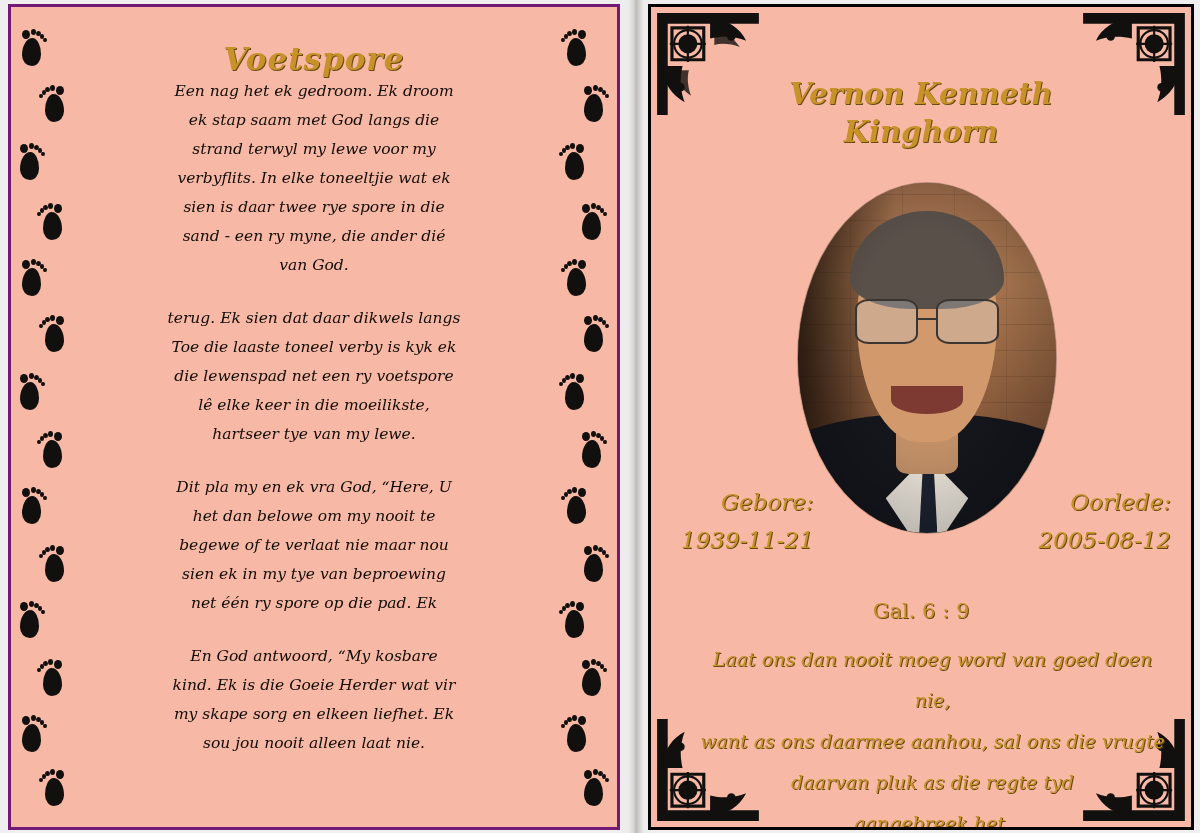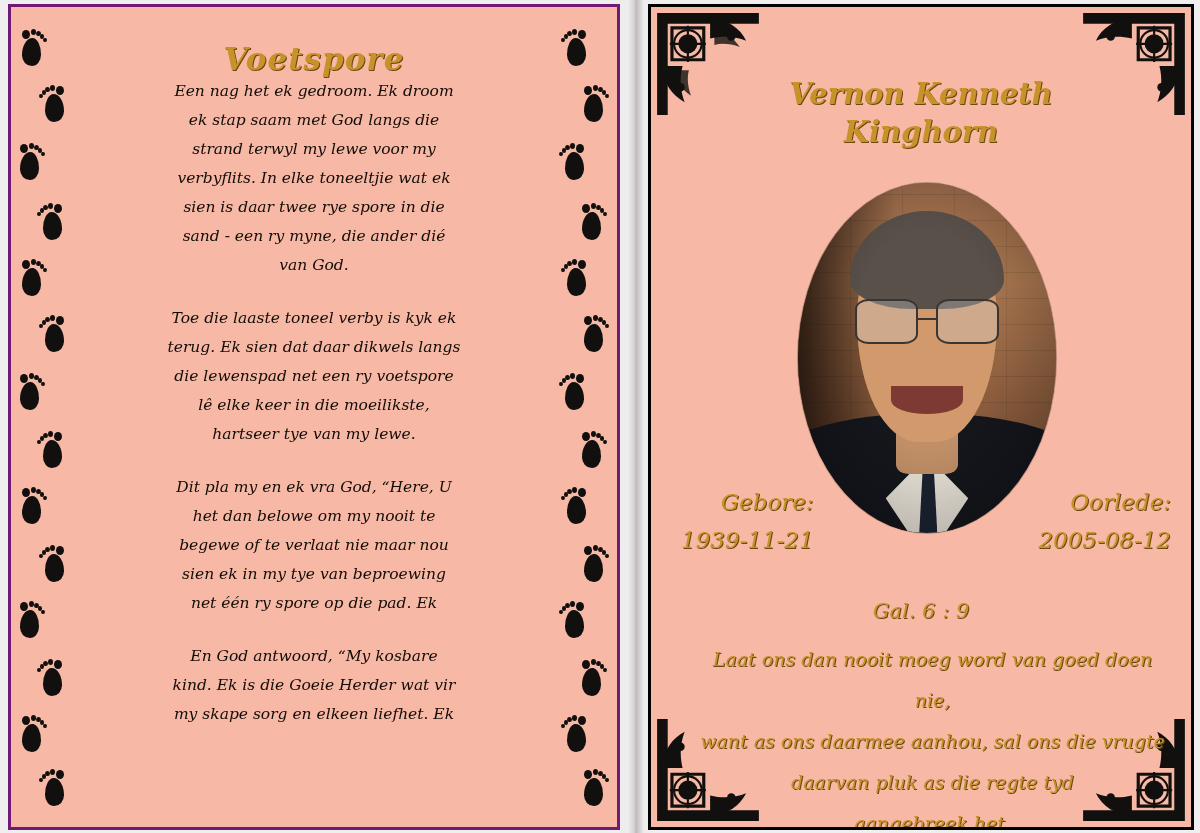--- a/index.html
+++ b/index.html
@@ -210,21 +210,20 @@
   }
   .dates .born { position: absolute; left: 30px; text-align: right; }
   .dates .died { position: absolute; right: 20px; text-align: right; }
 
   .verse-ref {
     position: absolute;
     top: 592px; left: 0; right: 0;
     text-align: center;
     color: #c8922a;
     font-family: "DejaVu Serif", serif;
-    font-style: italic;
     font-size: 21px;
     text-shadow: 1px 1px 0 #6a4a10;
   }
   .verse-text {
     position: absolute;
     top: 632px; left: 26px; right: 26px;
     text-align: center;
     color: #c8922a;
     font-family: "DejaVu Serif", serif;
     font-style: italic;
@@ -503,37 +502,38 @@
           <div class="stanza">
             <div>Een nag het ek gedroom.  Ek droom</div>
             <div>ek stap saam met God langs die</div>
             <div>strand terwyl my lewe voor my</div>
             <div>verbyflits.  In elke toneeltjie wat ek</div>
             <div>sien is daar twee rye spore in die</div>
             <div>sand - een ry myne, die ander dié</div>
             <div>van God.</div>
           </div>
           <div class="stanza">
+            <div>terug.  Ek sien dat daar dikwels langs</div>
             <div>Toe die laaste toneel verby is kyk ek</div>
-            <div>terug.  Ek sien dat daar dikwels langs</div>
             <div>die lewenspad net een ry voetspore</div>
             <div>lê elke keer in die moeilikste,</div>
             <div>hartseer tye van my lewe.</div>
           </div>
           <div class="stanza">
             <div>Dit pla my en ek vra God, “Here, U</div>
             <div>het dan belowe om my nooit te</div>
             <div>begewe of te verlaat nie maar nou</div>
             <div>sien ek in my tye van beproewing</div>
             <div>net één ry spore op die pad.  Ek</div>
           </div>
           <div class="stanza">
             <div>En God antwoord, “My kosbare</div>
             <div>kind.  Ek is die Goeie Herder wat vir</div>
             <div>my skape sorg en elkeen liefhet.  Ek</div>
+            <div>sou jou nooit alleen laat nie.</div>
           </div>
         </div>
     </div>
   </div>
 
   <div class="gutter"></div>
   <div class="crease"></div>
 
   <div class="right-panel">
 

